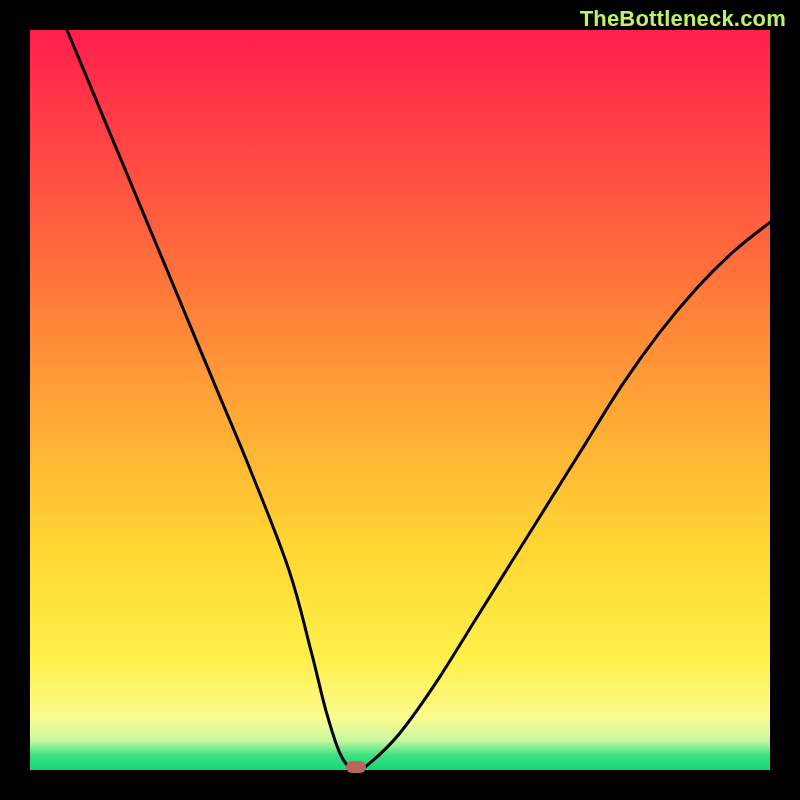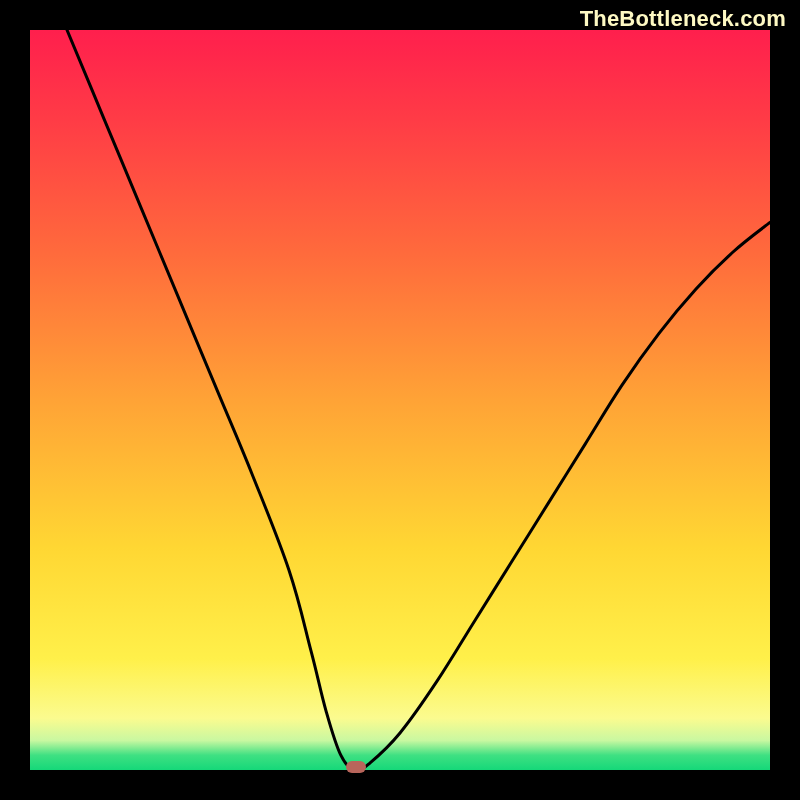--- a/index.html
+++ b/index.html
@@ -14,21 +14,21 @@
   .frame {
     position: relative;
     width: 800px;
     height: 800px;
     background: #000;
   }
   .watermark {
     position: absolute;
     top: 6px;
     right: 14px;
-    color: #fef9c3;
+    color: #bef264;
     font-size: 22px;
     font-weight: 600;
     letter-spacing: 0.2px;
     user-select: none;
     margin-left: 26px;
   }
   .plot-area {
     position: absolute;
     left: 30px;
     top: 30px;

